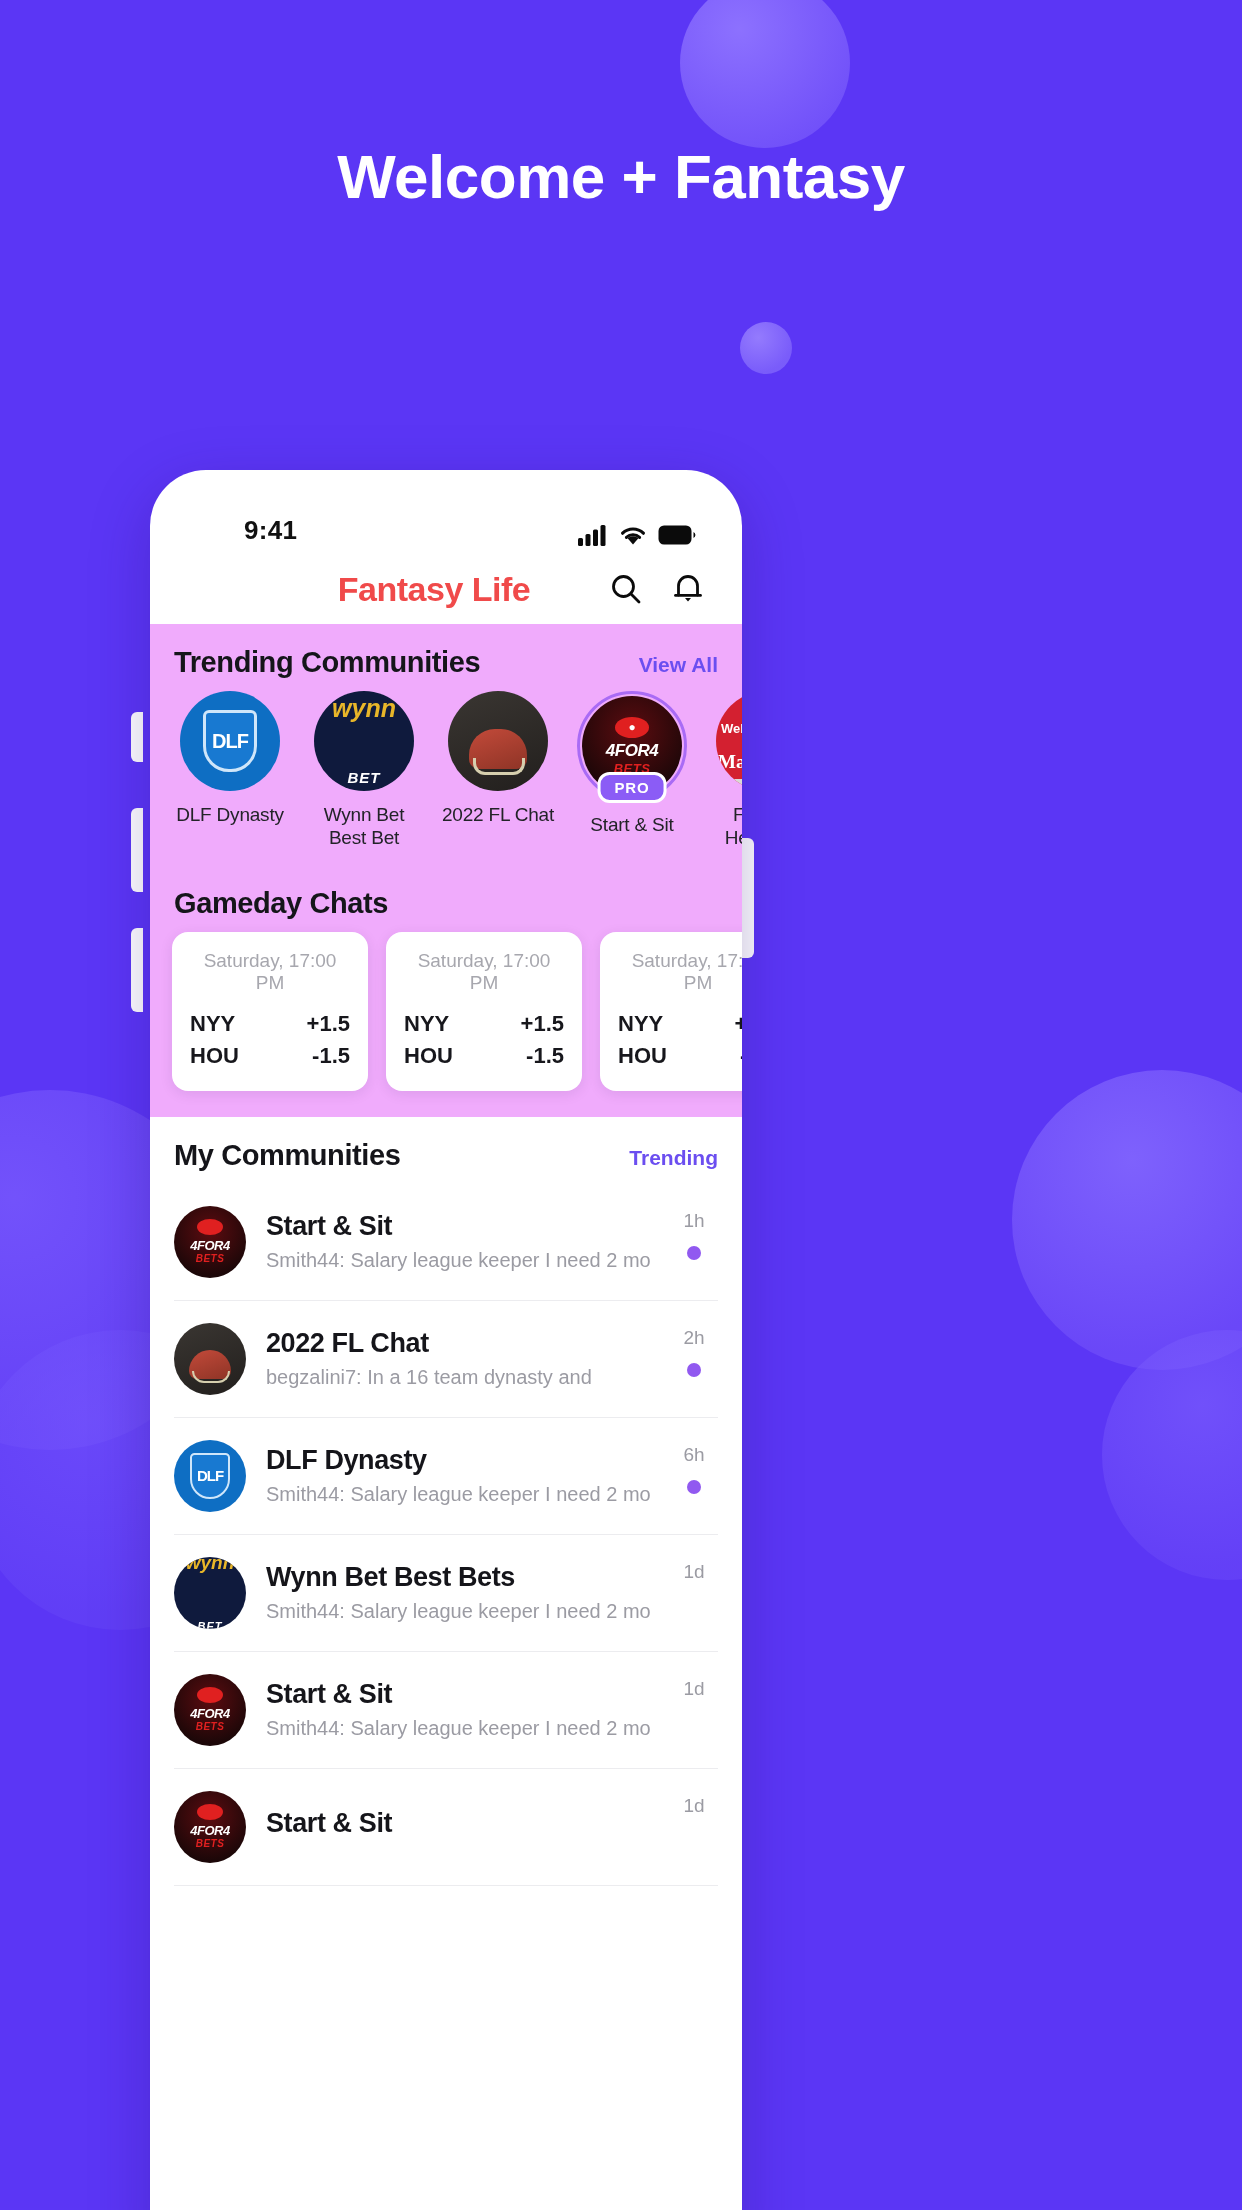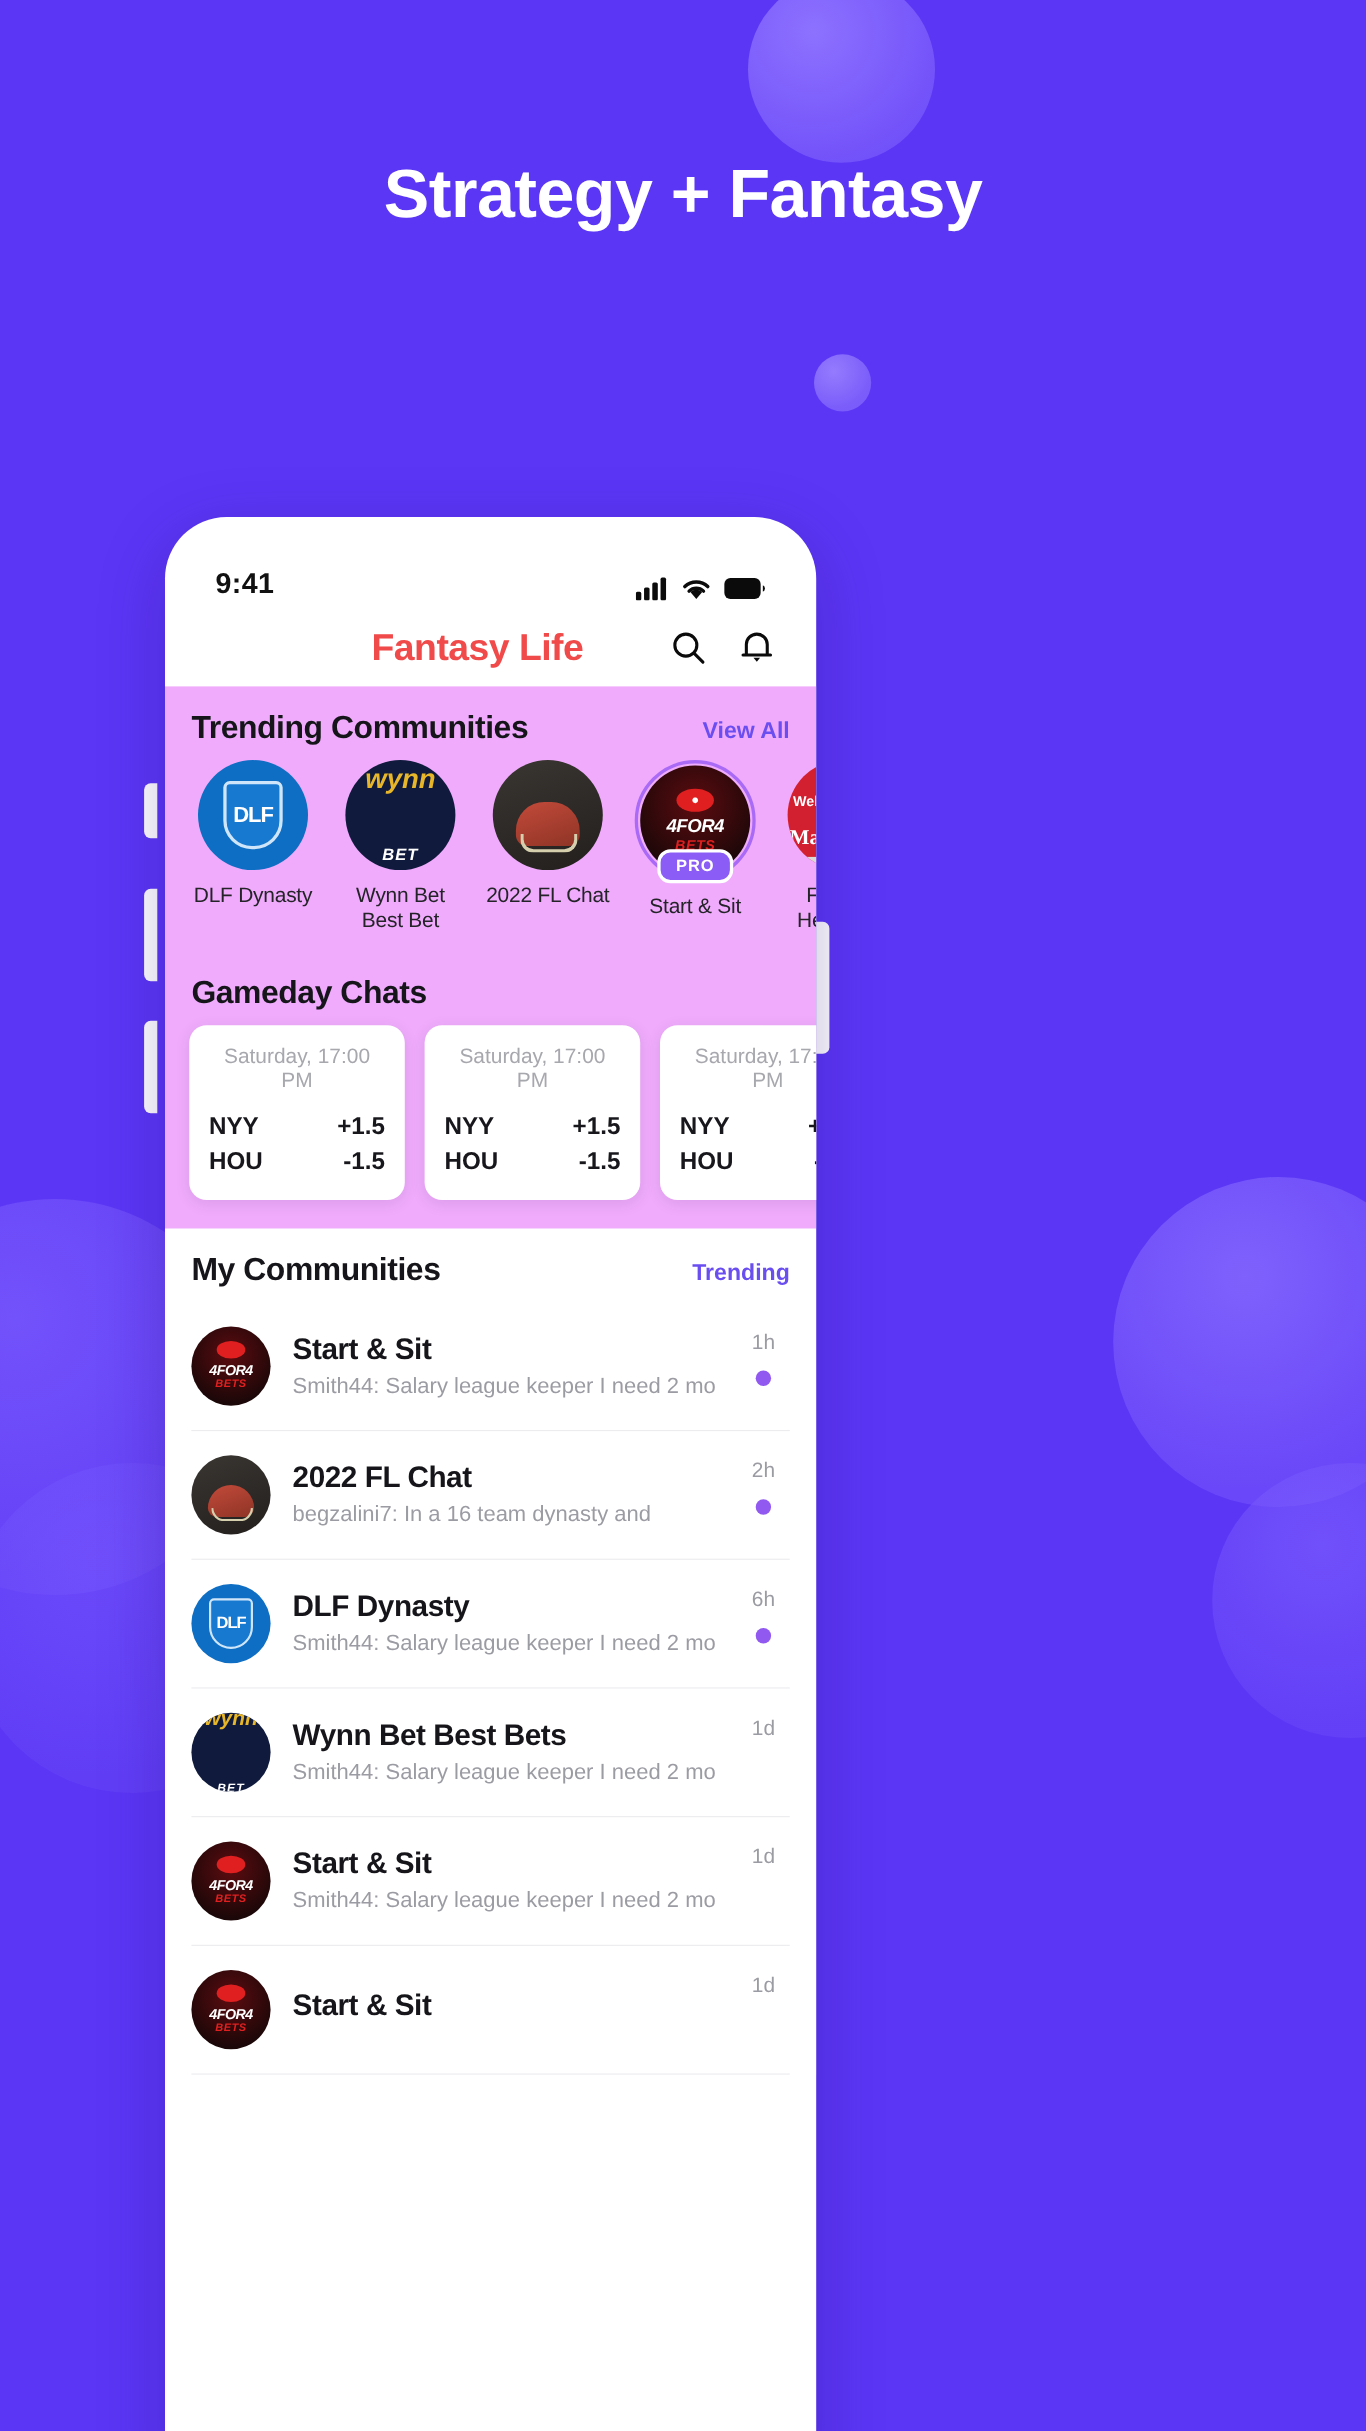--- a/index.html
+++ b/index.html
@@ -71,21 +71,21 @@
   .side-btn.left1 { left: 131px; top: 712px; width: 12px; height: 50px; border-radius: 6px 0 0 6px; }
   .side-btn.left2 { left: 131px; top: 808px; width: 12px; height: 84px; border-radius: 6px 0 0 6px; }
   .side-btn.left3 { left: 131px; top: 928px; width: 12px; height: 84px; border-radius: 6px 0 0 6px; }
   .side-btn.right1 { left: 742px; top: 838px; width: 12px; height: 120px; border-radius: 0 6px 6px 0; }
 
   
   .statusbar {
     height: 84px; display: flex; align-items: flex-end;
     justify-content: space-between; padding: 0 46px 8px 46px;
   }
-  .status-time { font-size: 26px; font-weight: 700; color: #111; letter-spacing: .3px; }
+  .status-time { font-size: 26px; font-weight: 700; color: #111; letter-spacing: .3px; margin-left: 48px; }
   .status-icons { display: flex; align-items: center; gap: 11px; }
 
   
   .appbar {
     height: 70px; display: flex; align-items: center;
     padding: 0 36px 0 0; position: relative;
   }
   .brand {
     flex: 1; text-align: center;
     font-size: 34px; font-weight: 700; color: #f04a4a;
@@ -211,21 +211,21 @@
 <div class="bg-bubbles">
   <div class="bubble bubble-tr"></div>
   <div class="bubble bubble-sm"></div>
   <div class="bubble bubble-bl"></div>
   <div class="bubble bubble-bl2"></div>
   <div class="bubble bubble-br"></div>
   <div class="bubble bubble-br2"></div>
 </div>
 
 <div class="headline">
-  <span>Strategy + Fantasy</span>
+  <span>Welcome + Fantasy</span>
 </div>
 
 <div class="side-btn left1"></div>
 <div class="side-btn left2"></div>
 <div class="side-btn left3"></div>
 <div class="side-btn right1"></div>
 
 <div class="phone">
 
   <div class="statusbar">

